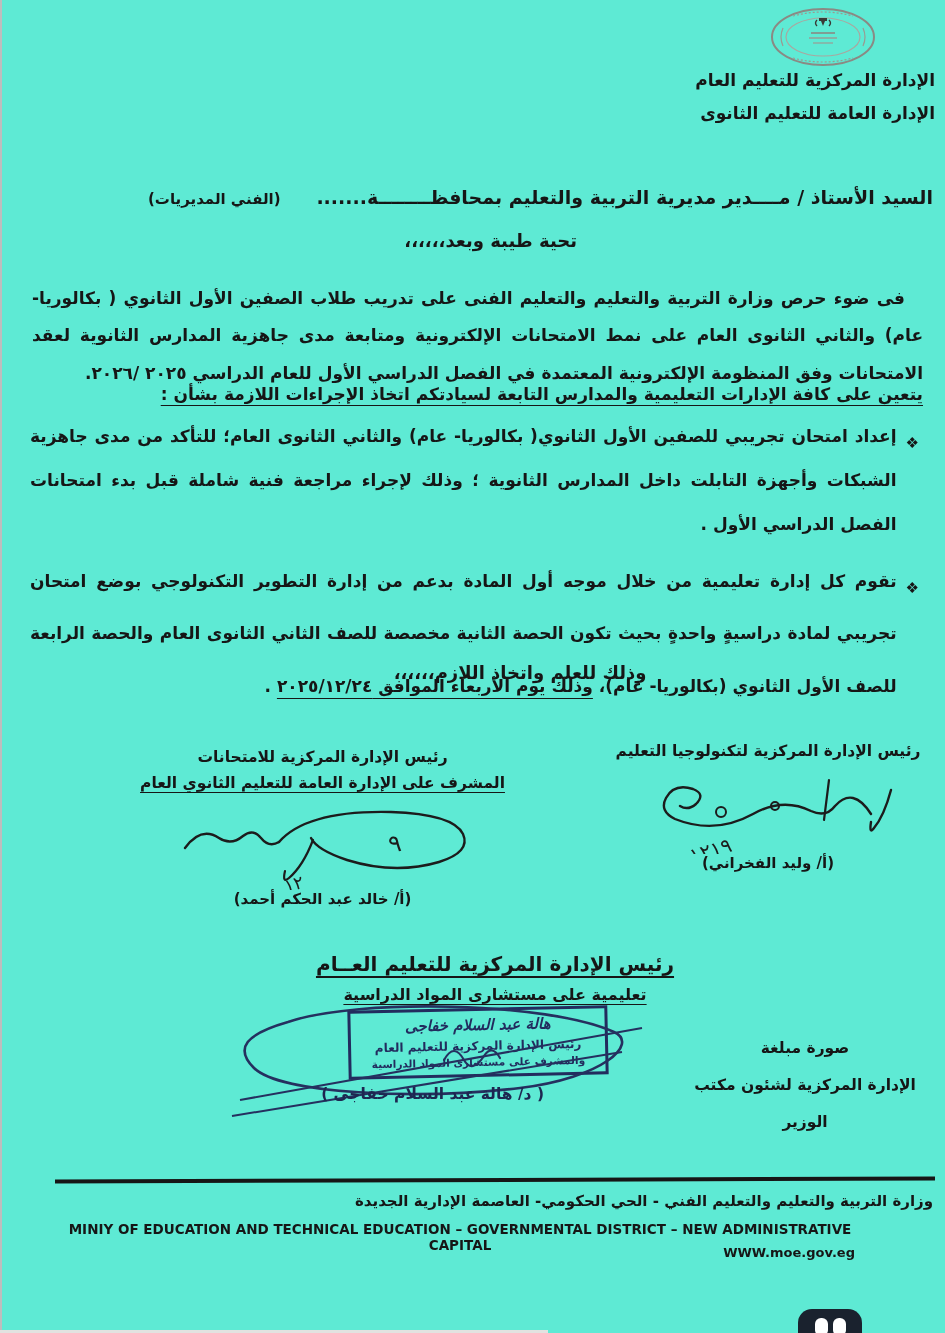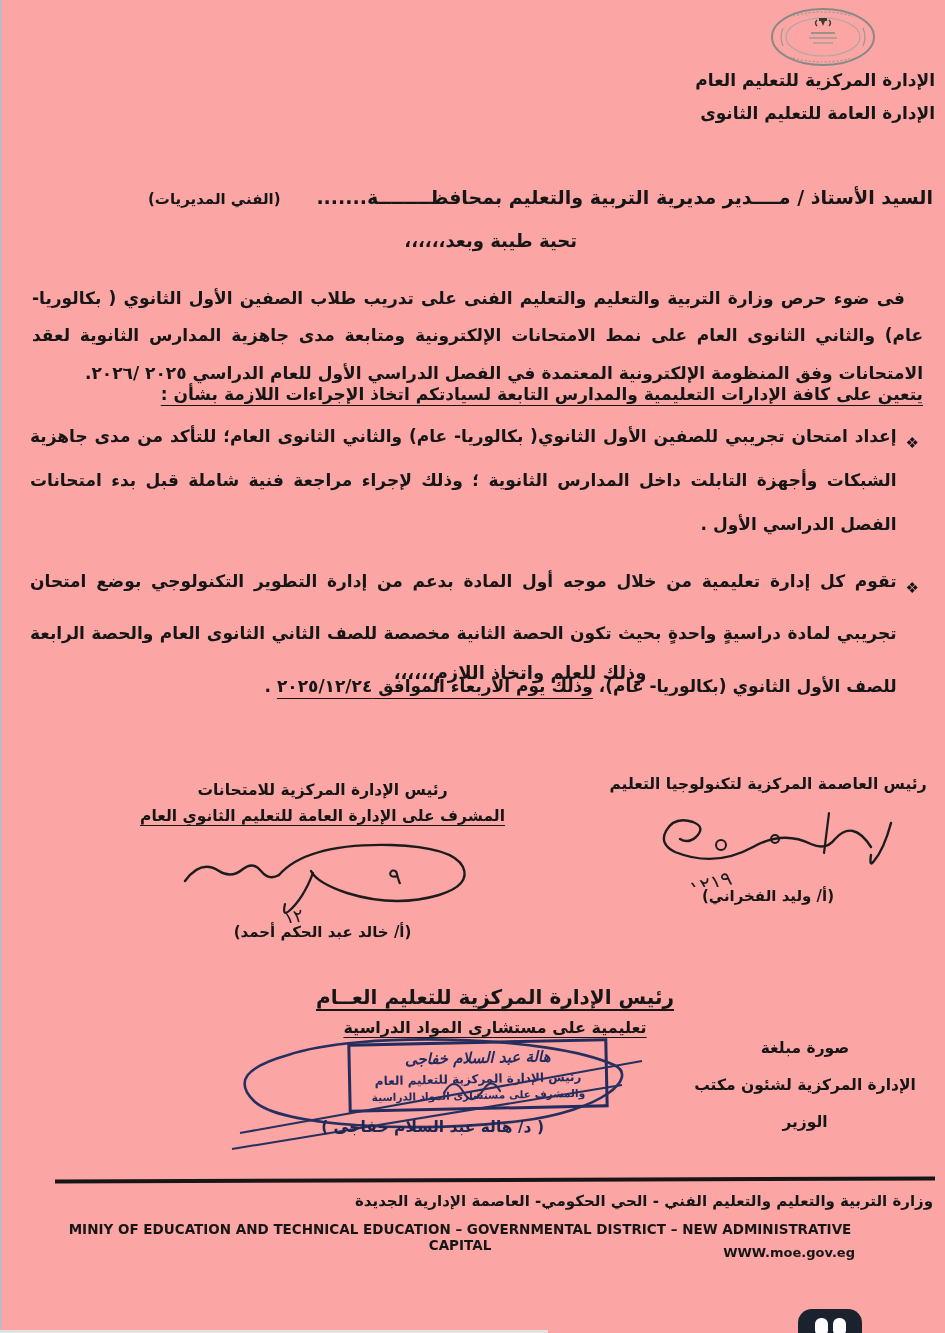--- a/index.html
+++ b/index.html
@@ -1,18 +1,18 @@
 <!DOCTYPE html>
 <html lang="ar" dir="rtl"><head>
 <meta charset="utf-8">
 <style>
   html,body{margin:0;padding:0;background:#e8e8e8;}
   .page{
     position:relative;width:945px;height:1333px;margin:0 auto;
-    background:#fca5a5;overflow:hidden;color:#161616;
+    background:#5eead4;overflow:hidden;color:#161616;
     font-family:"DejaVu Sans", sans-serif;direction:rtl;
   }
   .scan-edge-left{position:absolute;left:0;top:0;width:2px;height:100%;background:#bdbdbd;}
   .scan-edge-bottom{position:absolute;left:0;bottom:0;width:58%;height:3px;background:#e2e2e0;}
 
   
   .seal{position:absolute;top:6px;right:68px;width:108px;height:62px;}
   .dept{position:absolute;top:64px;right:10px;text-align:right;font-weight:700;font-size:17px;line-height:1.95;}
 
   
@@ -25,21 +25,21 @@
   .directive{position:absolute;top:384px;right:22px;font-size:17px;font-weight:800;text-decoration:underline;text-underline-offset:5px;}
   .bullets{position:absolute;top:414px;right:26px;left:30px;}
   .bullet{display:flex;gap:9px;font-size:17px;font-weight:700;text-align:justify;}
   .bullet-1{line-height:2.6;margin-bottom:8px;}
   .bullet-2{line-height:3.1;}
   .marker{flex:0 0 auto;font-size:15px;padding-top:10px;}
   .u{text-decoration:underline;text-underline-offset:6px;font-weight:800;}
   .closing{position:absolute;top:662px;left:320px;width:400px;text-align:center;font-size:18px;font-weight:800;}
 
   
-  .sig{position:absolute;text-align:center;margin-top:33px;}
+  .sig{position:absolute;text-align:center;}
   .sig-title{font-size:15.5px;font-weight:800;}
   .sig-name{font-size:15px;font-weight:800;}
   .sig-tech{top:742px;right:12px;width:330px;}
   .sig-exams{top:748px;right:425px;width:395px;}
   .sig-exams .sig-title + .sig-title{margin-top:8px;text-decoration:underline;text-underline-offset:4px;}
   .sig-hand{display:block;margin:2px auto 0;}
   .hand{font-family:"DejaVu Sans", sans-serif;}
 
   .sig-general{top:952px;left:290px;width:410px;height:200px;}
   .sig-general .g-title1{font-size:20px;font-weight:800;text-decoration:underline;text-underline-offset:5px;}
@@ -106,21 +106,21 @@
     </div>
     <div class="bullet bullet-2">
       <span class="marker">❖</span>
       <span><span>تقوم كل إدارة تعليمية من خلال موجه أول المادة بدعم من إدارة  التطوير التكنولوجي بوضع امتحان تجريبي لمادة دراسيةٍ واحدةٍ بحيث تكون الحصة الثانية مخصصة للصف الثاني الثانوى العام والحصة الرابعة للصف الأول الثانوي (بكالوريا- عام)، </span><span class="u">وذلك يوم الأربعاء الموافق ٢٠٢٥/١٢/٢٤</span><span> .</span></span>
     </div>
   </div>
 
   <div class="closing">وذلك للعلم واتخاذ اللازم،،،،،،</div>
 
   <div class="sig sig-tech">
-    <div class="sig-title">رئيس العاصمة المركزية لتكنولوجيا التعليم</div>
+    <div class="sig-title">رئيس الإدارة المركزية لتكنولوجيا التعليم</div>
     <svg class="sig-hand" width="290" height="92" viewBox="0 0 290 92">
       <path d="M268,28 q-7,26 -17,38 q-5,7 -3,-6" fill="none" stroke="#1c1c1c" stroke-width="2.4" stroke-linecap="round"></path>
       <path d="M248,52 q-18,-28 -36,-8 q-9,12 -24,5 q-28,-14 -58,3 q-38,21 -78,5 q-16,-8 -9,-21 q8,-15 27,-9 q13,5 3,15 q-8,7 -16,2" fill="none" stroke="#1c1c1c" stroke-width="2.4" stroke-linecap="round"></path>
       <path d="M206,18 l-5,40" fill="none" stroke="#1c1c1c" stroke-width="2.2" stroke-linecap="round"></path>
       <circle cx="152" cy="44" r="4" fill="none" stroke="#1c1c1c" stroke-width="2"></circle>
       <circle cx="98" cy="50" r="5" fill="none" stroke="#1c1c1c" stroke-width="2"></circle>
       <text class="hand" x="108" y="86" font-size="20" fill="#1c1c1c" transform="rotate(-16 120 80)">١٢١٩</text>
     </svg>
     <div class="sig-name">(أ/ وليد الفخراني)</div>
   </div>

